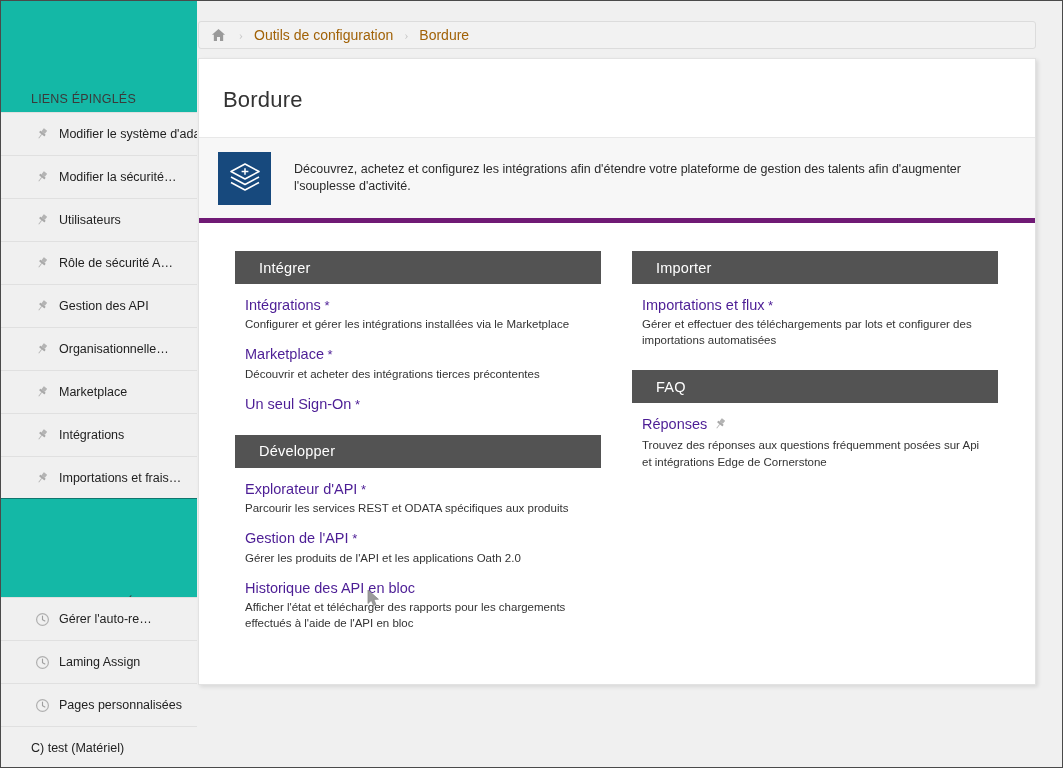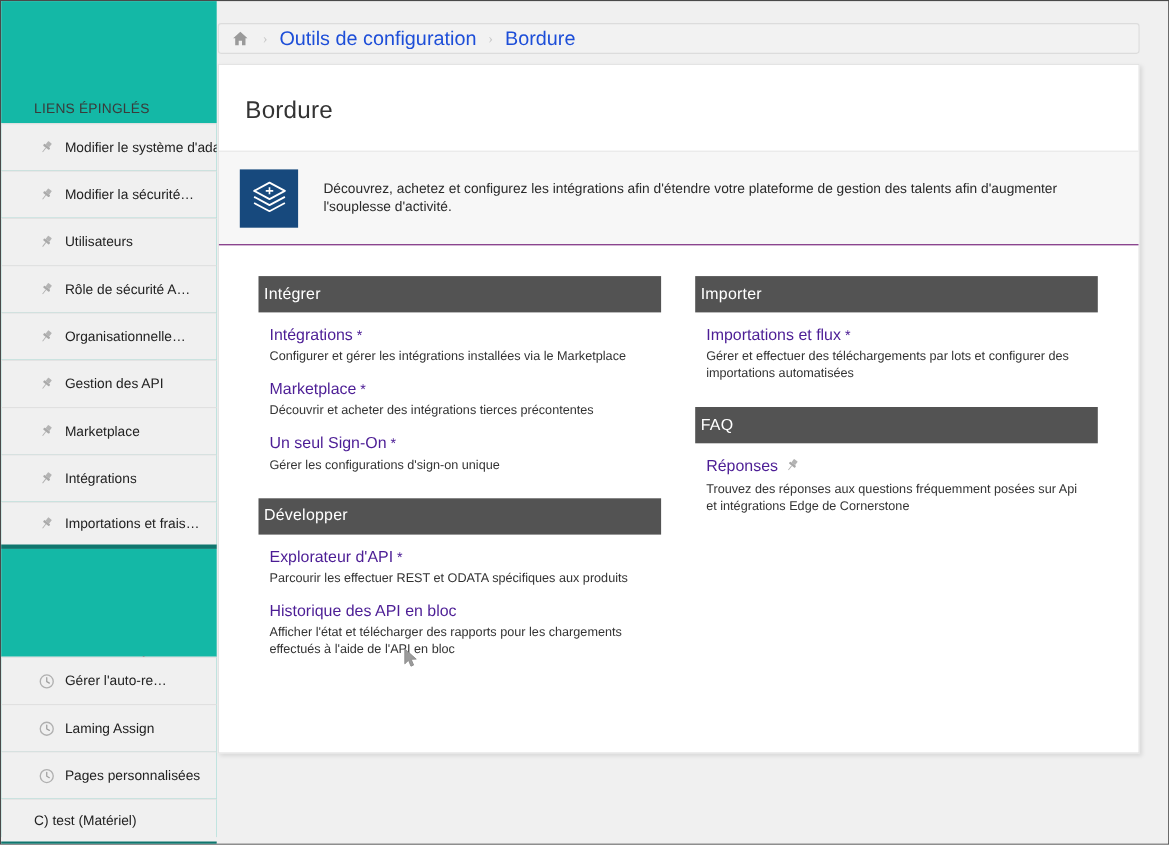--- a/index.html
+++ b/index.html
@@ -35,21 +35,21 @@
   .side-list { list-style: none; margin: 0; padding: 0; }
   .side-item {
     display: flex;
     align-items: center;
     height: 43px;
     padding-left: 30px;
     border-top: 1px solid #e0e0e0;
     cursor: pointer;
     background: #f0f0f0;
   }
-  .side-item:last-child { border-bottom: 4px solid #0f766e; }
+  .side-item:last-child { border-bottom: 1px solid #0f766e; }
   .side-item .ico {
     width: 22px; flex: 0 0 22px;
     display: flex; align-items: center; justify-content: center;
     margin-right: 6px;
   }
   .side-item .lbl {
     font-size: 12.5px;
     color: #222;
     white-space: nowrap;
     overflow: hidden;
@@ -69,22 +69,22 @@
     align-items: center;
     padding-left: 9px;
   }
   .crumb-home { width: 20px; height: 18px; display:flex; align-items:center; justify-content:center; }
   .crumb-sep {
     width: 26px; text-align: center;
     color: #c9c9c9; font-size: 13px;
     font-family: "Liberation Serif", serif;
   }
   .crumb-txt {
-    font-size: 18px;
-    color: #1d4ed8;
+    font-size: 14px;
+    color: #a16207;
     white-space: nowrap;
   }
 
   
   #card {
     position: absolute;
     left: 197px; top: 57px;
     width: 838px; height: 627px;
     background: #ffffff;
     border: 1px solid #e2e2e2;
@@ -96,21 +96,21 @@
     padding: 28px 0 0 24px;
     font-weight: normal;
     margin: 0;
     letter-spacing: 0.2px;
   }
   #banner {
     margin-top: 24px;
     height: 86px;
     background: #f7f7f7;
     border-top: 1px solid #e8e8e8;
-    border-bottom: 1px solid #701a75;
+    border-bottom: 5px solid #701a75;
     display: flex;
     align-items: center;
     padding-left: 19px;
   }
   #banner-icon {
     width: 53px; height: 53px;
     background: #17497d;
     flex: 0 0 53px;
     display: flex; align-items: center; justify-content: center;
   }
@@ -129,21 +129,21 @@
     gap: 31px;
   }
   .col { width: 366px; }
   .panel-header {
     background: #535353;
     color: #ffffff;
     font-size: 14.5px;
     height: 33px;
     display: flex;
     align-items: center;
-    padding-left: 5px;
+    padding-left: 24px;
     letter-spacing: 0.2px;
   }
   .panel-body { padding: 12px 0 0 10px; }
   .entry { margin-bottom: 13px; }
   .entry-title {
     font-size: 14.5px;
     color: #4c1d95;
     line-height: 1.25;
     cursor: pointer;
     display: inline-block;
@@ -228,33 +228,33 @@
         <li class="side-item">
           <span class="ico">
             <svg width="14" height="14" viewBox="0 0 16 16" aria-hidden="true">
               <g transform="rotate(38 8 8)">
                 <rect x="5.6" y="1.4" width="4.8" height="4.6" rx="0.6" fill="#b4b4b4"></rect>
                 <rect x="4.1" y="6" width="7.8" height="2.5" rx="0.8" fill="#a9a9a9"></rect>
                 <rect x="7.55" y="8.5" width="0.9" height="5.6" fill="#b0b0b0"></rect>
               </g>
             </svg>
           </span>
+          <span class="lbl">Gestion des API</span>
+        </li>
+        <li class="side-item">
+          <span class="ico">
+            <svg width="14" height="14" viewBox="0 0 16 16" aria-hidden="true">
+              <g transform="rotate(38 8 8)">
+                <rect x="5.6" y="1.4" width="4.8" height="4.6" rx="0.6" fill="#b4b4b4"></rect>
+                <rect x="4.1" y="6" width="7.8" height="2.5" rx="0.8" fill="#a9a9a9"></rect>
+                <rect x="7.55" y="8.5" width="0.9" height="5.6" fill="#b0b0b0"></rect>
+              </g>
+            </svg>
+          </span>
           <span class="lbl">Organisationnelle…</span>
-        </li>
-        <li class="side-item">
-          <span class="ico">
-            <svg width="14" height="14" viewBox="0 0 16 16" aria-hidden="true">
-              <g transform="rotate(38 8 8)">
-                <rect x="5.6" y="1.4" width="4.8" height="4.6" rx="0.6" fill="#b4b4b4"></rect>
-                <rect x="4.1" y="6" width="7.8" height="2.5" rx="0.8" fill="#a9a9a9"></rect>
-                <rect x="7.55" y="8.5" width="0.9" height="5.6" fill="#b0b0b0"></rect>
-              </g>
-            </svg>
-          </span>
-          <span class="lbl">Gestion des API</span>
         </li>
         <li class="side-item">
           <span class="ico">
             <svg width="14" height="14" viewBox="0 0 16 16" aria-hidden="true">
               <g transform="rotate(38 8 8)">
                 <rect x="5.6" y="1.4" width="4.8" height="4.6" rx="0.6" fill="#b4b4b4"></rect>
                 <rect x="4.1" y="6" width="7.8" height="2.5" rx="0.8" fill="#a9a9a9"></rect>
                 <rect x="7.55" y="8.5" width="0.9" height="5.6" fill="#b0b0b0"></rect>
               </g>
             </svg>
@@ -352,25 +352,26 @@
       </div>
       <div id="banner-text">Découvrez, achetez et configurez les intégrations afin d'étendre votre plateforme de gestion des talents afin d'augmenter l'souplesse d'activité.</div>
     </div>
 
     <div id="cols">
       <div class="col" id="col-left">
           <div class="panel-header">Intégrer</div>
           <div class="panel-body">
             <div class="entry"><a class="entry-title">Intégrations<span class="star"> *</span></a><div class="entry-desc">Configurer et gérer les intégrations installées via le Marketplace</div></div>
             <div class="entry"><a class="entry-title">Marketplace<span class="star"> *</span></a><div class="entry-desc">Découvrir et acheter des intégrations tierces précontentes</div></div>
-            <div class="entry gap-after"><a class="entry-title">Un seul Sign-On<span class="star"> *</span></a><div class="entry-desc">Gérer les configurations d'sign-on unique</div></div>
+            <div class="entry gap-after"><a class="entry-title">Un seul Sign-On<span class="star"> *</span></a></div>
           </div>
           <div class="panel-header">Développer</div>
           <div class="panel-body">
-            <div class="entry"><a class="entry-title">Explorateur d'API<span class="star"> *</span></a><div class="entry-desc">Parcourir les effectuer REST et ODATA spécifiques aux produits</div></div>
+            <div class="entry"><a class="entry-title">Explorateur d'API<span class="star"> *</span></a><div class="entry-desc">Parcourir les services REST et ODATA spécifiques aux produits</div></div>
+            <div class="entry"><a class="entry-title">Gestion de l'API<span class="star"> *</span></a><div class="entry-desc">Gérer les produits de l'API et les applications Oath 2.0</div></div>
             <div class="entry gap-after"><a class="entry-title">Historique des API en bloc</a><div class="entry-desc">Afficher l'état et télécharger des rapports pour les chargements effectués à l'aide de l'API en bloc</div></div>
           </div>
         </div>
       <div class="col" id="col-right">
           <div class="panel-header">Importer</div>
           <div class="panel-body">
             <div class="entry gap-after"><a class="entry-title">Importations et flux<span class="star"> *</span></a><div class="entry-desc">Gérer et effectuer des téléchargements par lots et configurer des importations automatisées</div></div>
           </div>
           <div class="panel-header">FAQ</div>
           <div class="panel-body">

